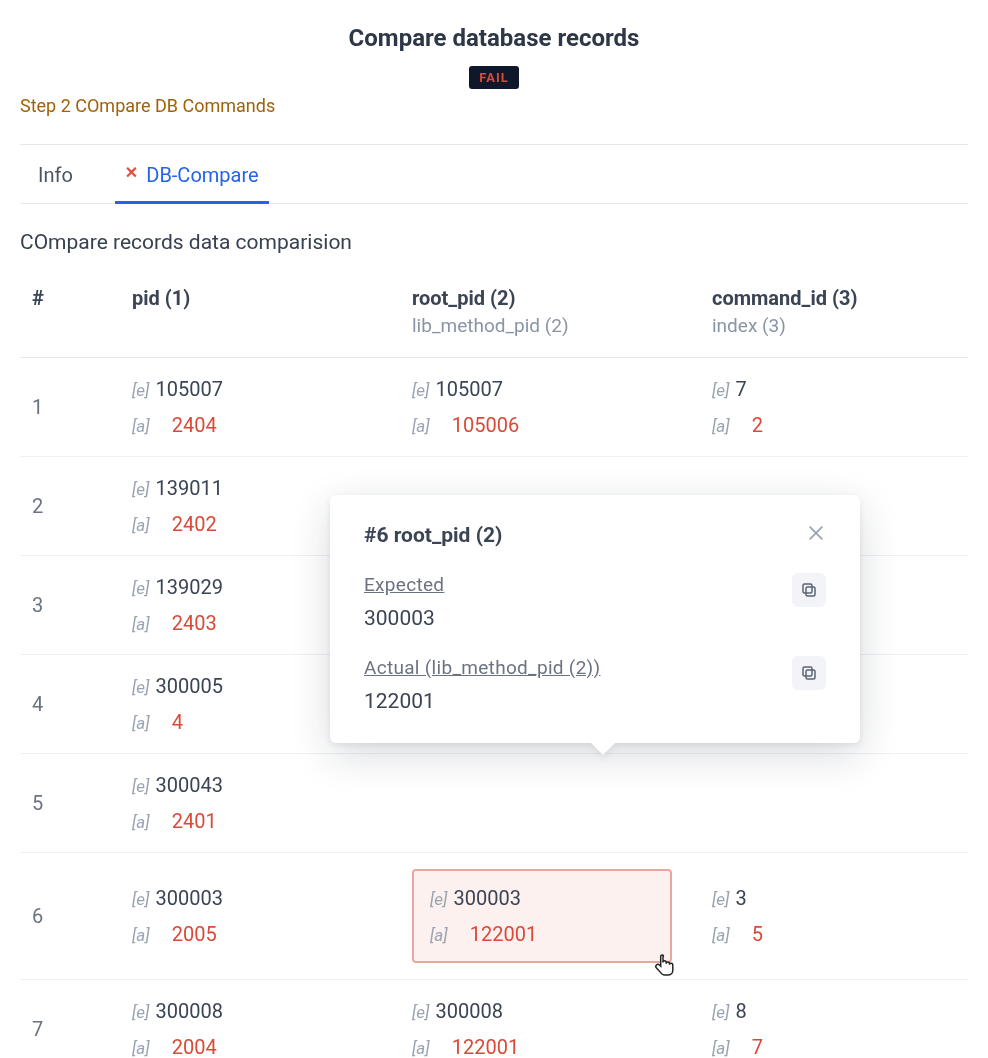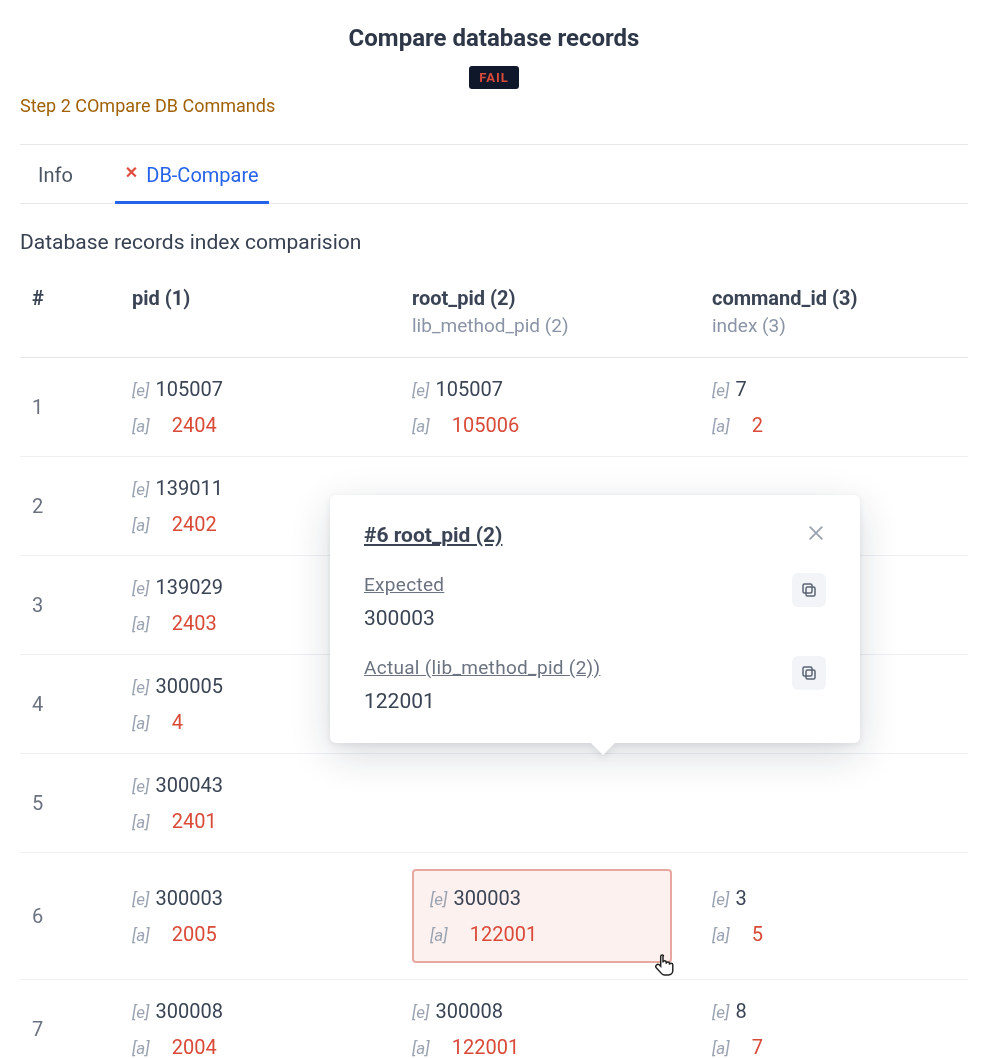--- a/index.html
+++ b/index.html
@@ -128,21 +128,21 @@
       content: "";
       position: absolute;
       bottom: -12px;
       left: 49%;
       width: 0; height: 0;
       border-left: 13px solid transparent;
       border-right: 13px solid transparent;
       border-top: 13px solid #fff;
       filter: drop-shadow(0 4px 3px rgba(0,0,0,0.06));
     }
-    .pop-header { display: flex; justify-content: space-between; align-items: flex-start; text-decoration: underline; }
+    .pop-header { display: flex; justify-content: space-between; align-items: flex-start; }
     .pop-title { font-size: 21px; font-weight: 700; color: #3a4454; }
     .pop-close { color: #9aa3b2; cursor: pointer; }
     .pop-close svg { width: 20px; height: 20px; }
     .pop-section { margin-top: 26px; display: flex; justify-content: space-between; align-items: flex-start; }
     .pop-label { color: #6b7280; font-size: 19px; letter-spacing: 0.3px; text-decoration: underline; }
     .pop-value { color: #3a4454; font-size: 21px; margin-top: 10px; }
     .copy-btn {
       background: #f2f4f8;
       border-radius: 6px;
       width: 34px; height: 34px;
@@ -170,21 +170,21 @@
   <div class="tabs">
     <div class="tab">
       <span>Info</span>
     </div>
     <div class="tab active">
       <span class="x-mark">✕</span>
       <span>DB-Compare</span>
     </div>
   </div>
 
-  <div class="section-title">Database records index comparision</div>
+  <div class="section-title">COmpare records data comparision</div>
 
   <table class="cmp">
     <thead>
       <tr>
         <th class="rownum">
             <div class="th-main">#</div>
           </th>
         <th class="col-pid">
             <div class="th-main">pid (1)</div>
           </th>

